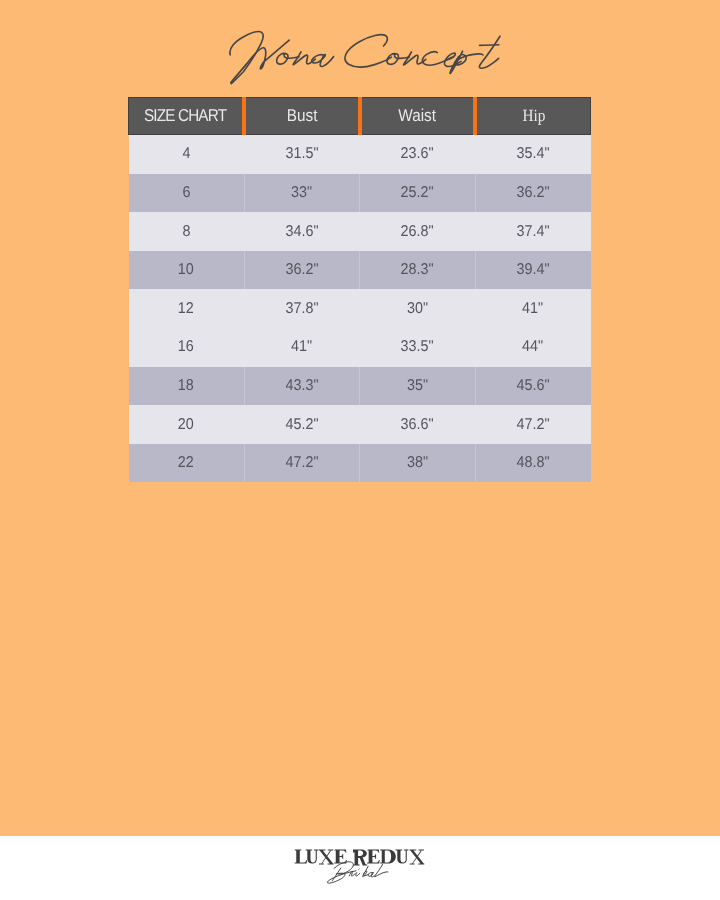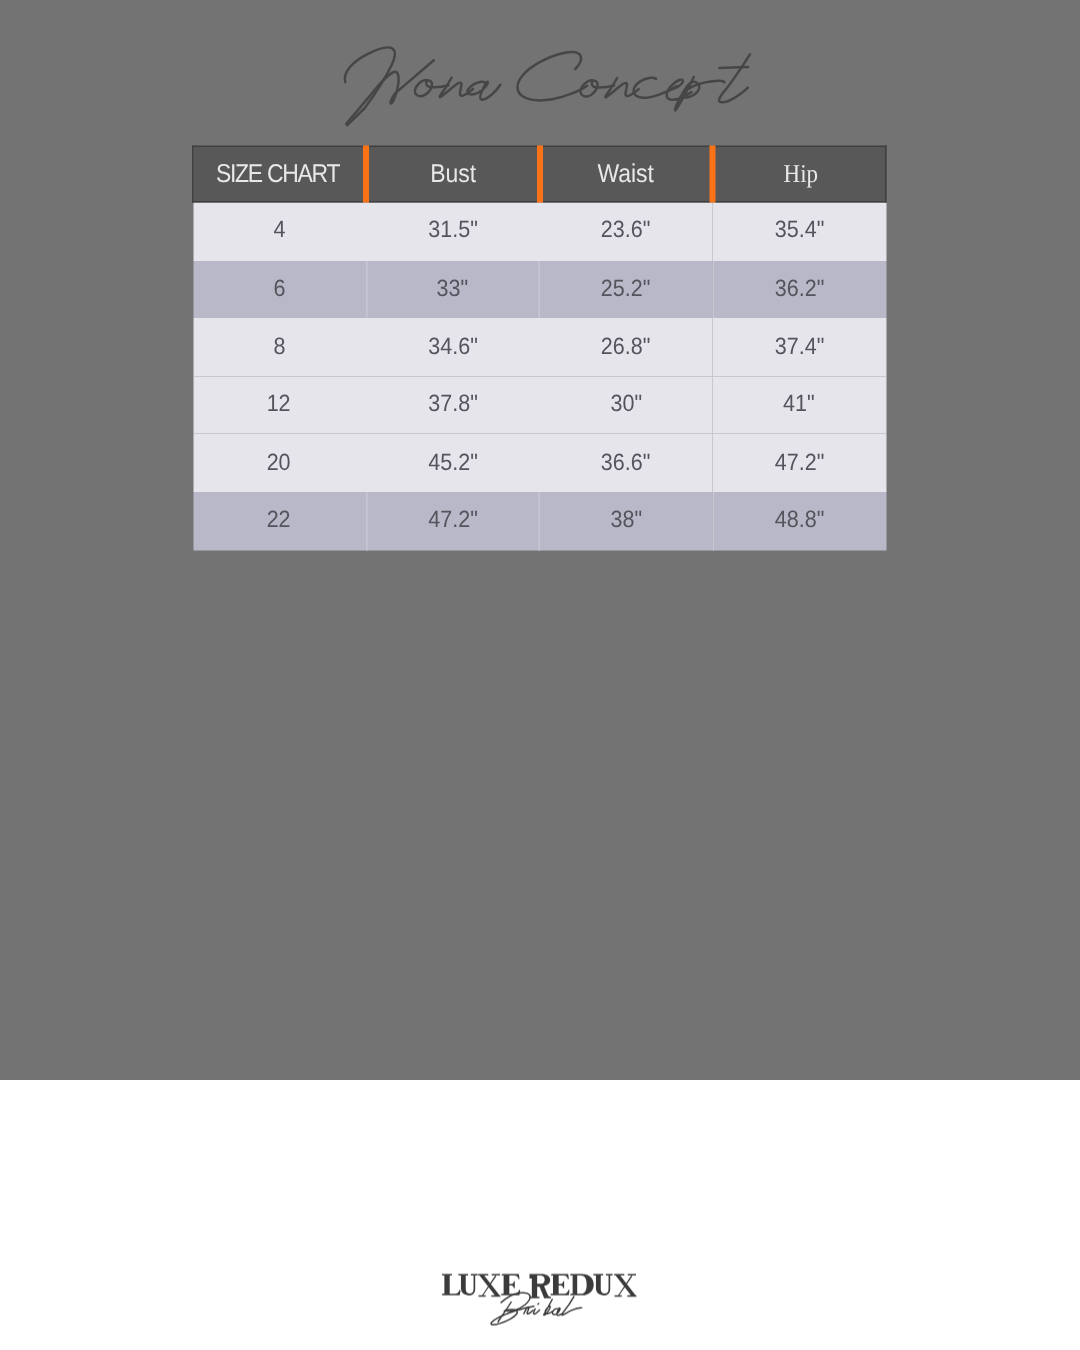--- a/index.html
+++ b/index.html
@@ -1,20 +1,20 @@
 <!DOCTYPE html>
 <html><head>
 <meta charset="utf-8">
 <title>Size Chart</title>
 <style>
   html,body{margin:0;padding:0;}
   body{width:720px;height:900px;background:#ffffff;overflow:hidden;
        font-family:"Liberation Sans",sans-serif;
        -webkit-font-smoothing:antialiased;text-rendering:geometricPrecision;}
-  #page{position:relative;width:720px;height:720px;background:#737373;opacity:0.999;}
+  #page{position:relative;width:720px;height:836px;background:#fdba74;opacity:0.999;}
 
   
   #brand-title{position:absolute;left:224px;top:24px;width:284px;height:62px;}
   #brand-title svg{display:block;}
 
   
   #size-chart-wrap{position:absolute;left:128px;top:97px;width:462px;}
   #size-chart{width:462px;border-collapse:collapse;table-layout:fixed;}
   #size-chart col{width:115.5px;}
   #size-chart thead th{
@@ -94,25 +94,43 @@
             <td><span>33"</span></td>
             <td><span>25.2"</span></td>
             <td><span>36.2"</span></td>
           </tr>
           <tr class="light">
             <td><span>8</span></td>
             <td><span>34.6"</span></td>
             <td><span>26.8"</span></td>
             <td><span>37.4"</span></td>
           </tr>
+          <tr class="dark">
+            <td><span>10</span></td>
+            <td><span>36.2"</span></td>
+            <td><span>28.3"</span></td>
+            <td><span>39.4"</span></td>
+          </tr>
           <tr class="light">
             <td><span>12</span></td>
             <td><span>37.8"</span></td>
             <td><span>30"</span></td>
             <td><span>41"</span></td>
+          </tr>
+          <tr class="light">
+            <td><span>16</span></td>
+            <td><span>41"</span></td>
+            <td><span>33.5"</span></td>
+            <td><span>44"</span></td>
+          </tr>
+          <tr class="dark">
+            <td><span>18</span></td>
+            <td><span>43.3"</span></td>
+            <td><span>35"</span></td>
+            <td><span>45.6"</span></td>
           </tr>
           <tr class="light">
             <td><span>20</span></td>
             <td><span>45.2"</span></td>
             <td><span>36.6"</span></td>
             <td><span>47.2"</span></td>
           </tr>
           <tr class="dark">
             <td><span>22</span></td>
             <td><span>47.2"</span></td>

